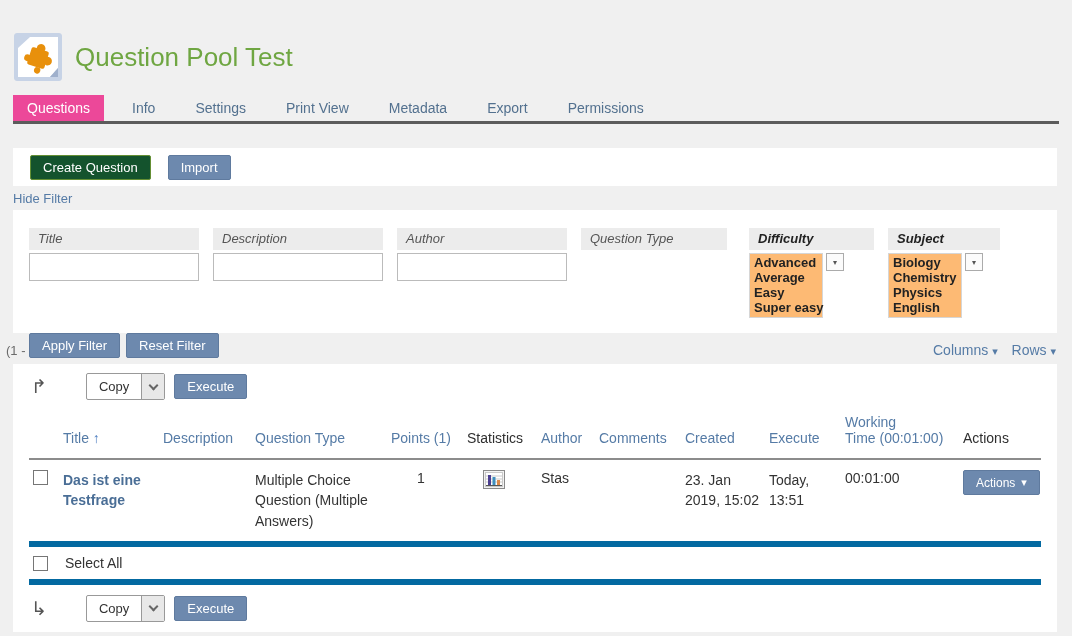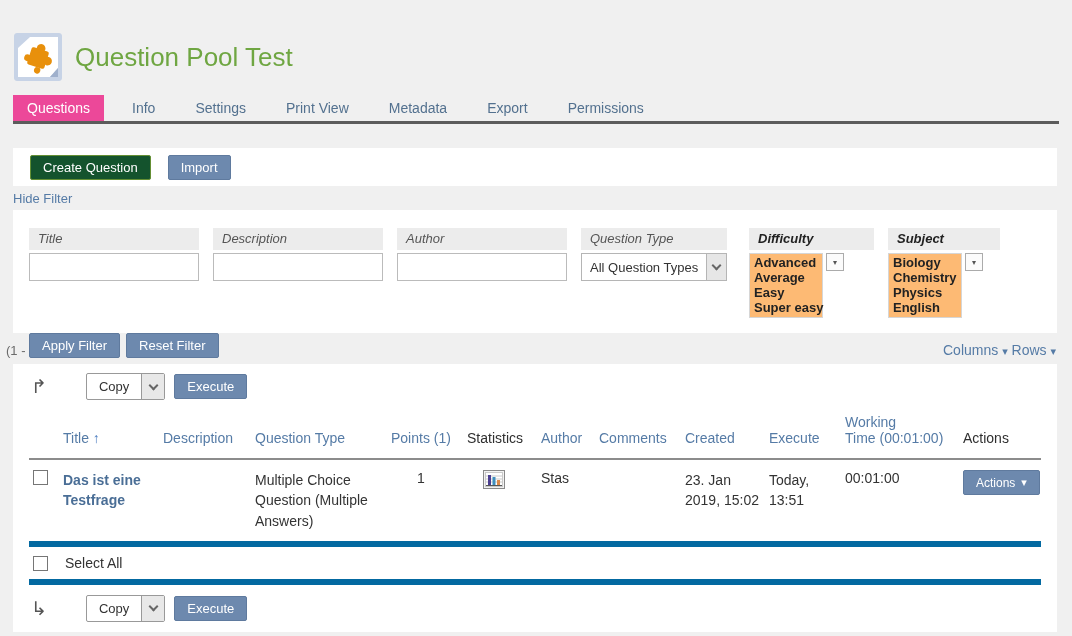--- a/index.html
+++ b/index.html
@@ -41,21 +41,21 @@
   .mswrap { display:flex; align-items:flex-start; margin-top:3px; gap:3px; }
   .msbox { background:#fdba74; border:1px solid #d6d6d6; width:74px; padding:1px 0 2px 4px; }
   .msbox .opt { font-size:13px; font-weight:bold; color:#222; line-height:15px; white-space:nowrap; cursor:pointer; }
   .msbtn { width:18px; height:18px; border:1px solid #ababab; background:#fbfbfb; font-size:8px; color:#555; display:flex; align-items:center; justify-content:center; cursor:pointer; }
   .filter-actions { margin-top:15px; display:flex; gap:6px; }
 
   
   .pagerow { margin:0 16px 0 6px; display:flex; justify-content:space-between; align-items:center; padding:9px 0 6px 0; }
   .rangetext { font-size:13px; color:#6b6b6b; }
   .collinks { font-size:14px; }
-  .collinks .link { font-size:14px; }
+  .collinks .link { font-size:14px; margin-left:10px; }
   .caret { font-size:11px; }
 
   
   .tablepanel { background:#fff; margin:0 15px 0 13px; padding:0 16px; }
   .cmdrow { display:flex; align-items:center; gap:9px; padding:9px 0 8px 2px; }
   .turnarrow { font-size:19px; color:#555; line-height:1; }
   .minisel { display:inline-flex; align-items:center; border:1px solid #999; border-radius:2px; height:27px; background:#fff; cursor:pointer;margin-left:30px; }
   .minisel .seltext { padding:0 12px; font-size:13px; color:#333; }
   .minisel .selarrow { width:23px; align-self:stretch; background:#e8e8e8; border-left:1px solid #999; display:flex; align-items:center; justify-content:center; }
 
@@ -123,26 +123,20 @@
     <div class="ffield w170">
       <span class="flabel">Description</span>
       <input type="text" style="">
     </div>
     <div class="ffield w170">
       <span class="flabel">Author</span>
       <input type="text" style="">
     </div>
     <div class="ffield w146">
       <span class="flabel">Question Type</span>
-      <div class="fakesel">
-        <span class="seltext">All Question Types</span>
-        <span class="selarrow">
-            <i class="chev"></i>
-          </span>
-      </div>
     </div>
     <div class="ffield w125 ml10">
       <span class="flabel bold">Difficulty</span>
       <div class="mswrap">
         <div class="msbox">
           <div class="opt">Advanced</div>
           <div class="opt">Average</div>
           <div class="opt">Easy</div>
           <div class="opt">Super easy</div>
         </div>

